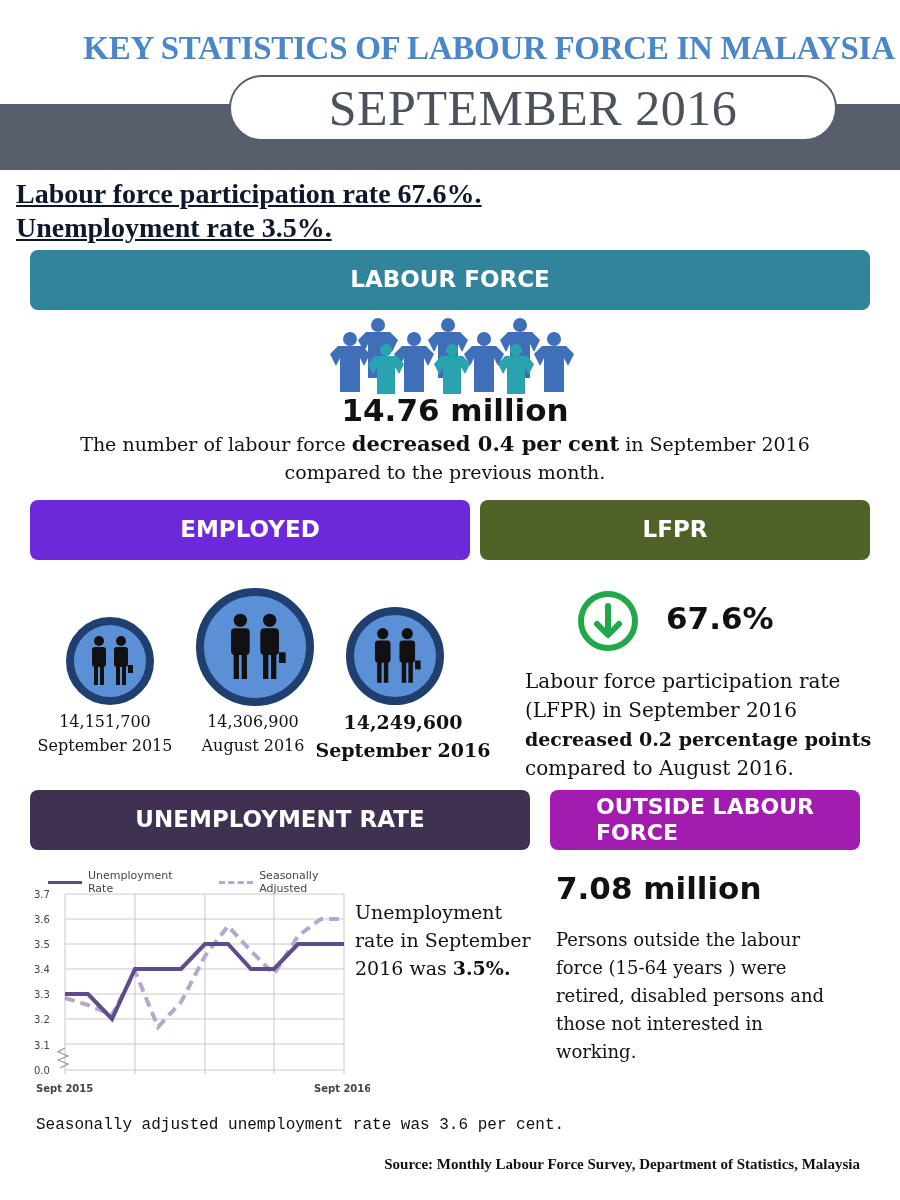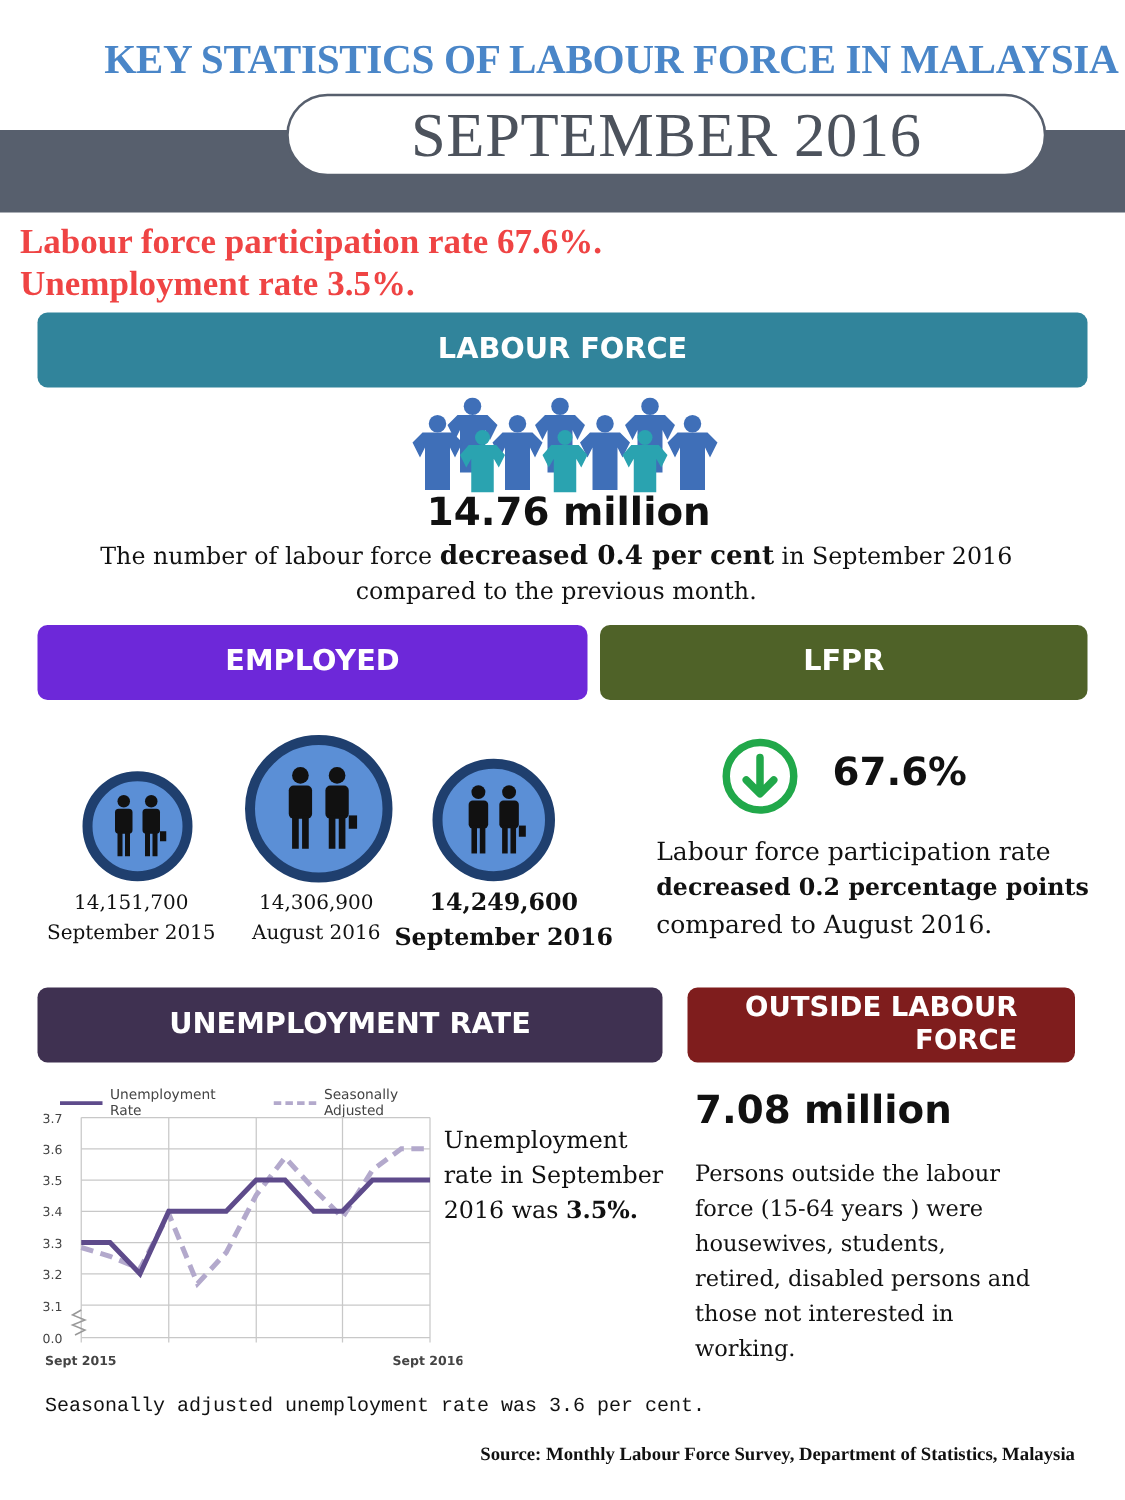--- a/index.html
+++ b/index.html
@@ -1,27 +1,27 @@
 <!DOCTYPE html>
 <html><head>
 <meta charset="utf-8">
 <style>
   * { box-sizing: border-box; margin: 0; padding: 0; }
   body { width: 900px; height: 1200px; background: #ffffff; position: relative; overflow: hidden; font-family: "DejaVu Serif", serif; color: #111; }
   .abs { position: absolute; }
   .title { left: 0; top: 30px; width: 900px; text-align: center; font-family: "Liberation Serif", serif; font-weight: bold; font-size: 33px; color: #4a86c8; letter-spacing: -0.3px; margin-left: 39px; }
   .band { left: 0; top: 104px; width: 900px; height: 66px; background: #575f6d; }
   .pill { left: 229px; top: 75px; width: 608px; height: 66px; background: #fff; border: 2px solid #575f6d; border-radius: 34px; text-align: center; font-family: "Liberation Serif", serif; font-size: 50px; line-height: 62px; color: #4c525c; letter-spacing: 0.5px; }
-  .headline { left: 16px; font-family: "Liberation Serif", serif; font-weight: bold; font-size: 28px; color: #ef4444; }
-  .bar { border-radius: 8px; color: #fff; font-family: "DejaVu Sans", sans-serif; font-weight: bold; text-align: right; font-size: 23px; display: flex; align-items: center; justify-content: center; line-height: 1.2; }
+  .headline { left: 16px; font-family: "Liberation Serif", serif; font-weight: bold; font-size: 28px; color: #0f172a; text-decoration: underline; }
+  .bar { border-radius: 8px; color: #fff; font-family: "DejaVu Sans", sans-serif; font-weight: bold; text-align: left; font-size: 23px; display: flex; align-items: center; justify-content: center; line-height: 1.2; }
   .lf-bar { left: 30px; top: 250px; width: 840px; height: 60px; background: #31849b; }
   .emp-bar { left: 30px; top: 500px; width: 440px; height: 60px; background: #6d28d9; }
   .lfpr-bar { left: 480px; top: 500px; width: 390px; height: 60px; background: #4f6228; }
   .unemp-bar { left: 30px; top: 790px; width: 500px; height: 60px; background: #3f3151; }
-  .olf-bar { left: 550px; top: 790px; width: 310px; height: 60px; background: #7f1d1d; font-size: 22px; }
+  .olf-bar { left: 550px; top: 790px; width: 310px; height: 60px; background: #a21caf; font-size: 22px; }
   .big { font-family: "DejaVu Sans", sans-serif; font-weight: bold; color: #111; }
   .body-text { font-family: "DejaVu Serif", serif; font-size: 18px; color: #111; line-height: 28px; }
   .circle { border-radius: 50%; background: #5b8fd6; border: 8px solid #1f3f6e; display: flex; align-items: center; justify-content: center; }
   .emp-label { text-align: center; font-size: 16px; line-height: 24px; }
   .legend { font-family: "DejaVu Sans", sans-serif; font-size: 11px; color: #444; }
 </style>
 </head>
 <body>
 
 <div class="abs title">KEY STATISTICS OF LABOUR FORCE IN MALAYSIA</div>
@@ -154,20 +154,21 @@
 </div>
 <div class="abs" style="left:577px; top:590px; width:62px; height:62px;">
   <svg width="62" height="62" viewBox="0 0 62 62">
       <circle cx="31" cy="31" r="27" fill="none" stroke="#21a84a" stroke-width="6"></circle>
       <path d="M31 16 L31 44 M20 34 L31 45 L42 34" fill="none" stroke="#21a84a" stroke-width="6" stroke-linecap="round" stroke-linejoin="round"></path>
     </svg>
 </div>
 <div class="abs big" style="left:666px; top:600px; font-size:31px;">67.6%</div>
 <div class="abs body-text" style="left:525px; top:667px; width:370px; font-size:20px; line-height:29px;">
   <div>Labour force participation rate</div>
+  <div>(LFPR) in September 2016</div>
   <div style="font-weight:bold; font-size:19px;">decreased 0.2 percentage points</div>
   <div>compared to August 2016.</div>
 </div>
 
 <div class="abs bar unemp-bar">
   <span>UNEMPLOYMENT RATE</span>
 </div>
 
 <div class="abs" style="left:30px; top:866px; width:340px; height:230px;">
 
@@ -221,19 +222,18 @@
 <div class="abs bar olf-bar">
   <div>
     <div>OUTSIDE LABOUR</div>
     <div>FORCE</div>
   </div>
 </div>
 <div class="abs big" style="left:556px; top:870px; font-size:31px;">7.08 million</div>
 <div class="abs body-text" style="left:556px; top:926px; width:330px; font-size:18px; line-height:28px;">
   <div>Persons outside the labour</div>
   <div>force (15-64 years ) were</div>
-  <div>housewives, students,</div>
   <div>retired, disabled persons and</div>
   <div>those not interested in</div>
   <div>working.</div>
 </div>
 
 <div class="abs" style="right:40px; top:1156px; font-family:'Liberation Serif', serif; font-weight:bold; font-size:15px;">Source: Monthly Labour Force Survey, Department of Statistics, Malaysia</div>
 
 </body></html>

